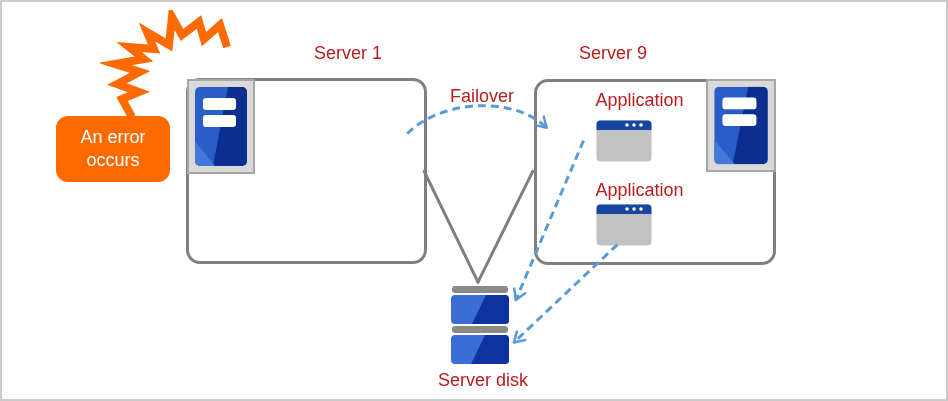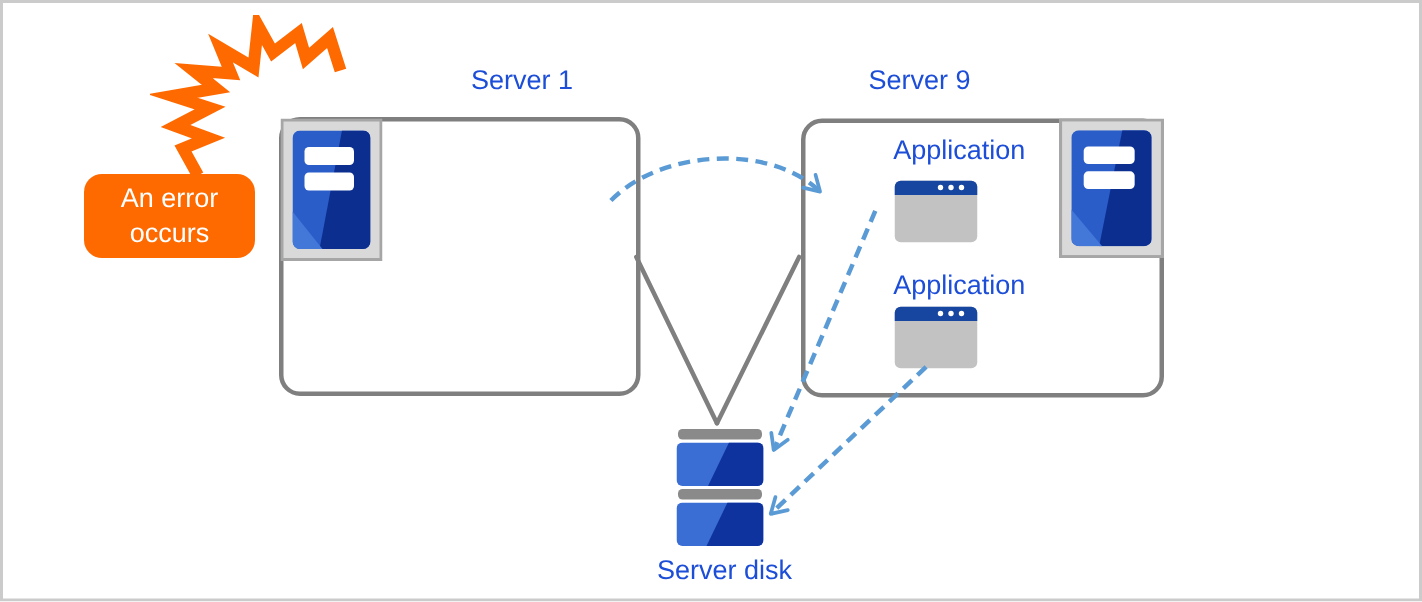--- a/index.html
+++ b/index.html
@@ -13,32 +13,32 @@
     color:#1a1a1a;
     overflow:hidden;
   }
   .abs { position:absolute; }
   .dlabel {
     position:absolute;
     font-size:18px;
     line-height:20px;
     text-align:center;
     white-space:nowrap;
-    color:#1d4ed8;
+    color:#b91c1c;
   }
   .box {
     position:absolute;
     background:#ffffff;
     border:3px solid #7f7f7f;
     border-radius:14px;
   }
   .callout {
     position:absolute;
     left:54px; top:114px;
-    width:114px; height:56px;
+    width:114px; height:66px;
     box-sizing:border-box;
     background:#ff6a00;
     border-radius:12px;
     color:#ffffff;
     font-size:18px;
     line-height:23px;
     display:flex; align-items:center; justify-content:center;
     text-align:center;
     padding:0 12px;
   }
@@ -48,20 +48,21 @@
 <body>
 
 <div class="canvas">
 
   <div class="box" style="left:184px; top:76px; width:235px; height:180px;"></div>
 
   <div class="box" style="left:532px; top:77px; width:236px; height:180px;"></div>
 
   <div class="dlabel" style="left:286px; top:41px; width:120px;">Server 1</div>
   <div class="dlabel" style="left:551px; top:41px; width:120px;">Server 9</div>
+  <div class="dlabel" style="left:440px; top:84px; width:80px;">Failover</div>
 
   <svg class="abs" style="left:98px; top:8px;" width="140" height="112" viewBox="0 0 140 112">
     <polyline points="32,107 22,89 39,82 17,74 40,62 15,54 44,49 29,37 54,39 47,22 69,35 72,7 82,25 99,12 104,29 120,15 127,37" fill="none" stroke="#ff6a00" stroke-width="8" stroke-linejoin="miter" stroke-miterlimit="6"></polyline>
   </svg>
 
   <div class="callout">
     <span>An error occurs</span>
   </div>
 
   <svg class="abs" style="left:185px; top:77px;" width="68" height="95" viewBox="0 0 68 95">

